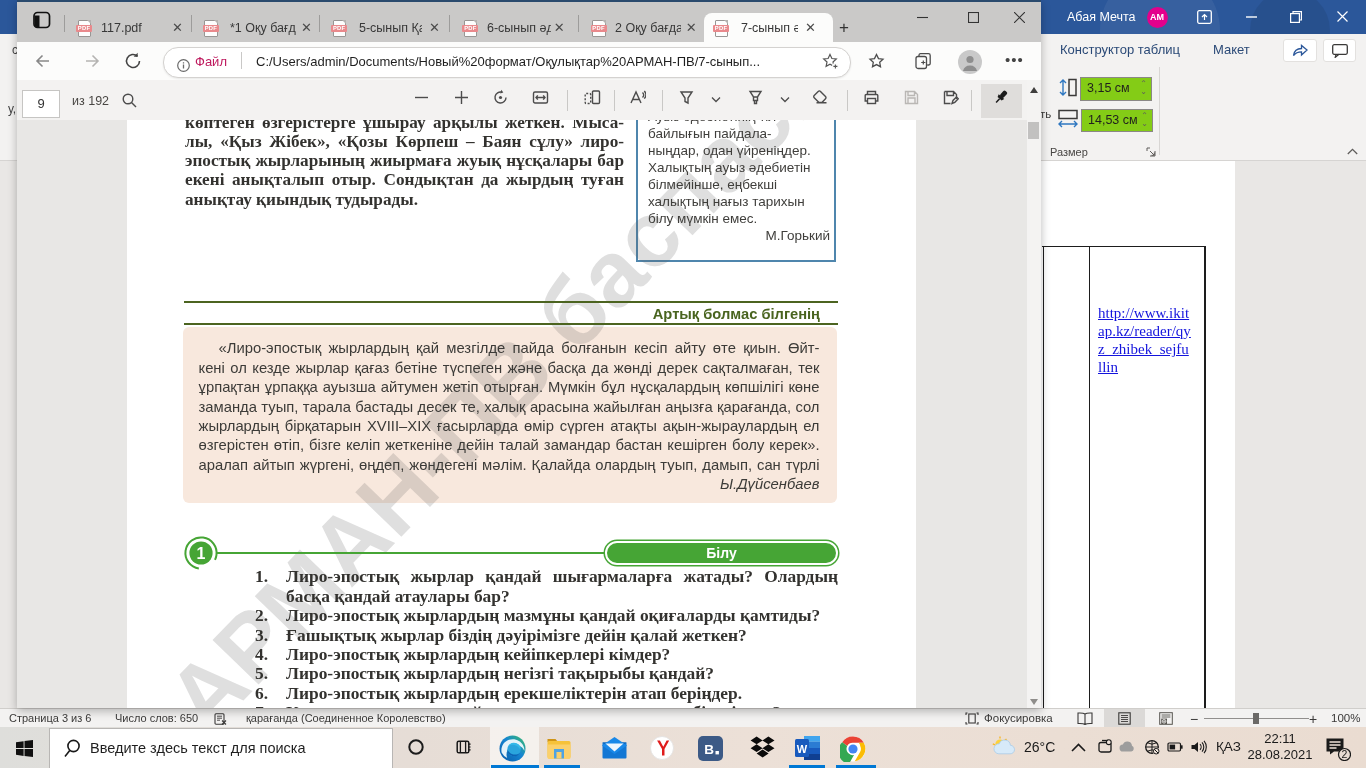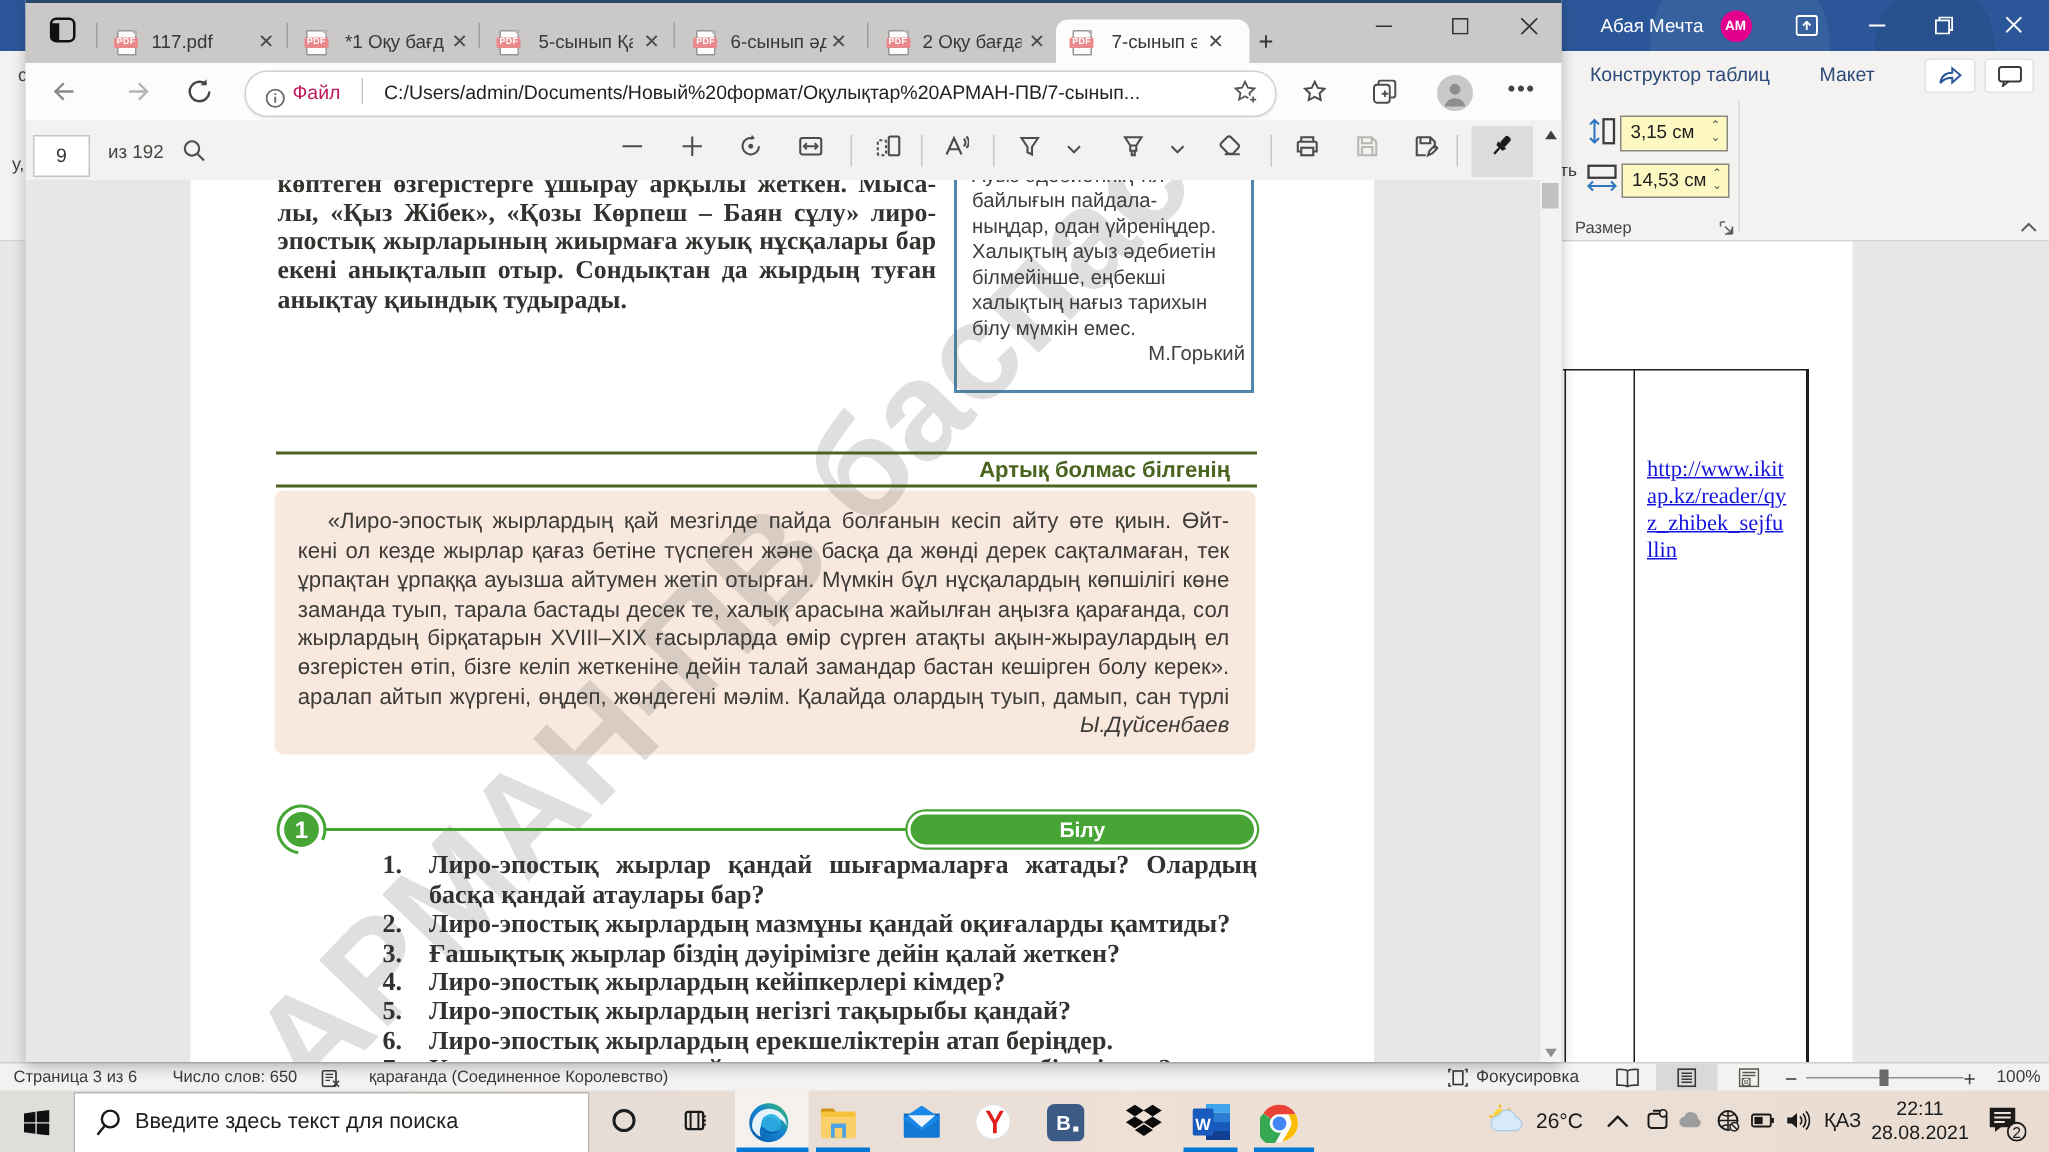--- a/index.html
+++ b/index.html
@@ -26,21 +26,21 @@
 .pdfi::before{content:"";position:absolute;right:-1.2px;top:-1.2px;border:2.8px solid;border-color:#b5b3b1 #b5b3b1 transparent transparent}
 .pdfi::after{content:"PDF";position:absolute;left:-2.4px;top:4.2px;width:16px;height:6.8px;background:#e9898c;color:#fff;font-size:5.8px;font-weight:700;line-height:6.8px;text-align:center;letter-spacing:.3px;border-radius:1px}
 #activetab{left:687px;top:11px;width:129px;height:31px;background:#fcfcfb;border-radius:8px 8px 0 0}
 .wbtn svg{display:block}
 #addrfield{left:146px;top:4.5px;width:686px;height:29px;background:#fff;border:1px solid #d4d2d0;border-radius:15px;box-shadow:0 1px 2px rgba(0,0,0,.08)}
 #pagebox{left:5px;top:9.5px;width:36px;height:26px;background:#fff;border:1px solid #c6c5c3;font-size:13px;color:#333;text-align:center;line-height:26px}
 .pic{top:9px;width:17px;height:17px}
 .pic .s{stroke:#4c4c4c;stroke-width:1.4}
 .psep{top:10px;width:1px;height:21px;background:#c9c8c6}
 .rbtn{top:4.5px;width:31.5px;height:21.5px;background:#fff;border:1px solid #e3e1df;border-radius:3px}
-.spin{top:43px;width:70px;height:21.5px;background:#fef9c3;border:1px solid #8a8886}
+.spin{top:43px;width:70px;height:21.5px;background:#84cc16;border:1px solid #8a8886}
 .spin span{position:absolute;left:6px;top:3px;font-size:12.5px;color:#201f1e}
 .spin::before{content:"⌃";position:absolute;right:4px;top:1px;font-size:8px;color:#5f5d5b}
 .spin::after{content:"⌄";position:absolute;right:4px;top:9px;font-size:8px;color:#5f5d5b}
 #searchbox{left:49px;top:1px;width:342px;height:40px;background:#fff;border:1px solid #b8b6b4}
 .tic{top:12px;width:16px;height:16px}
 .tul{top:38px;height:3px;background:#0078d4}
 .tray{top:12px;width:17px;height:16px}
 
 .ser{font-family:"Liberation Serif",serif;font-weight:700;color:#33322f}
 .just{text-align:justify;text-align-last:justify}

